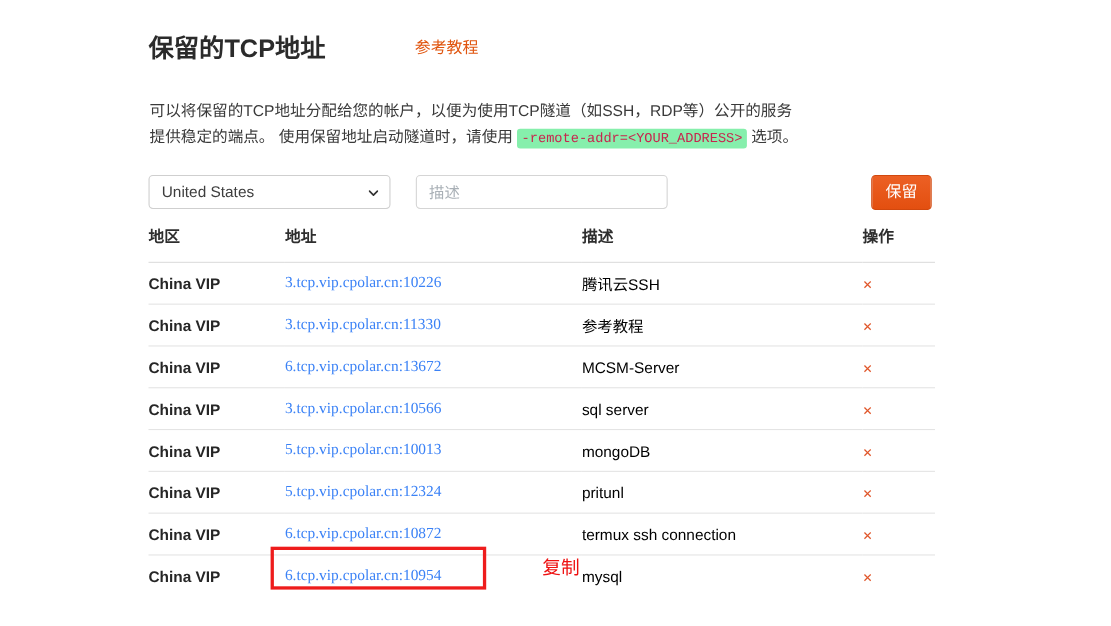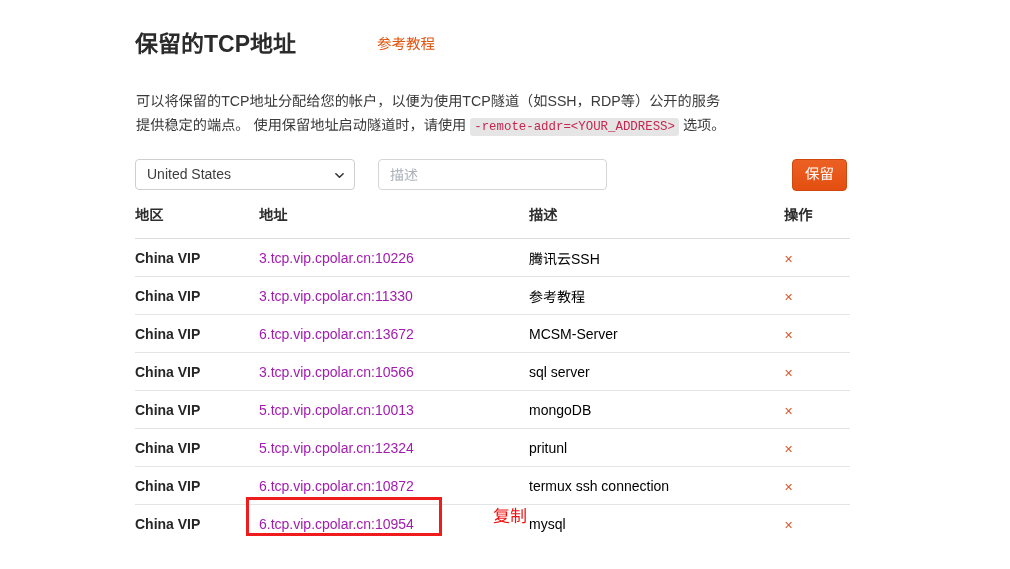--- a/index.html
+++ b/index.html
@@ -65,21 +65,21 @@
     top: 76px;
     width: 590px;
     font-size: 14.2px;
     line-height: 23.5px;
     color: #3a3a3a;
   }
   .description .code {
     font-family: "Liberation Mono", "DejaVu Sans Mono", monospace;
     font-size: 12.4px;
     color: #c7254e;
-    background-color: #e5e5e5;
+    background-color: #86efac;
     padding: 2px 4px;
     border-radius: 3px;
     white-space: nowrap;
   }
 
   
   .form-row {
     position: absolute;
     left: 0;
     top: 159px;
@@ -146,21 +146,21 @@
     width: 55px;
     height: 32px;
     box-sizing: border-box;
     border: 1px solid #d1480e;
     border-radius: 4px;
     background: linear-gradient(180deg, #ec6024 0%, #e34f10 100%);
     color: #ffffff;
     font-size: 14.5px;
     line-height: 30px;
     text-align: center;
-    font-family: Liberation Mono, monospace;
+    font-family: Liberation Sans, sans-serif;
     cursor: pointer;
     padding: 0;
   }
 
   
   .addr-table {
     position: absolute;
     left: 0;
     top: 203px;
     width: 715px;
@@ -188,21 +188,21 @@
 
   .col-region  { width: 124px; margin-left: 27px; }
   .col-address { width: 270px; }
   .col-desc    { width: 255px; }
   .col-action  { width: 66px; margin-top: 44px; }
 
   td.cell-region {
     font-weight: bold;
     color: #262626;
   }
-  td.cell-address { color: #a21caf; }
+  td.cell-address { color: #3b82f6; font-family: Liberation Serif, serif; }
   td.cell-desc    { color: #000000; margin-top: 46px; }
 
   .delete-icon {
     display: inline-block;
     color: #e0562a;
     font-size: 11px;
     font-weight: bold;
     line-height: 11px;
     cursor: pointer;
     font-family: "Liberation Sans", "DejaVu Sans", sans-serif;

